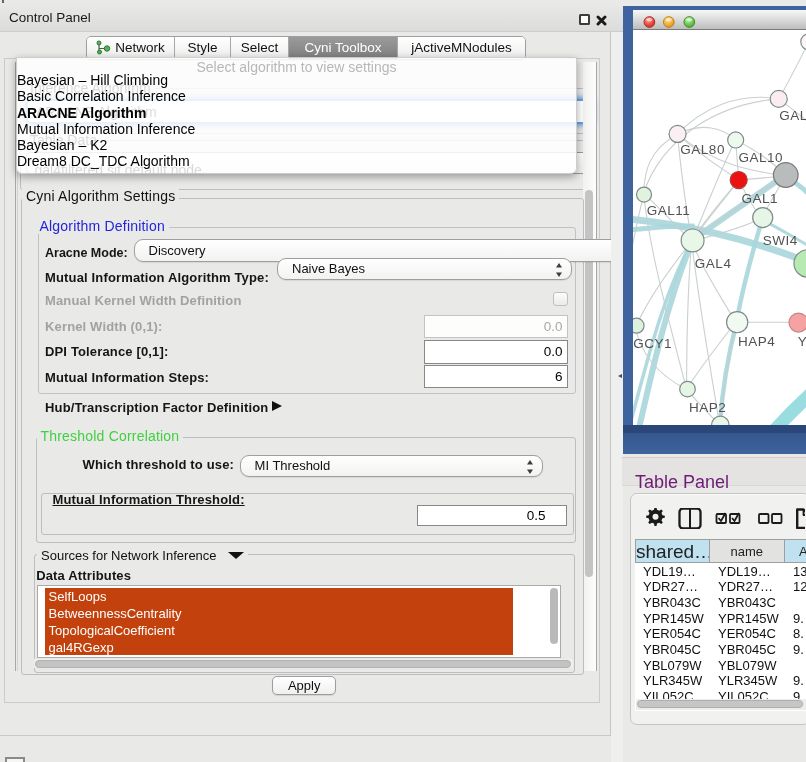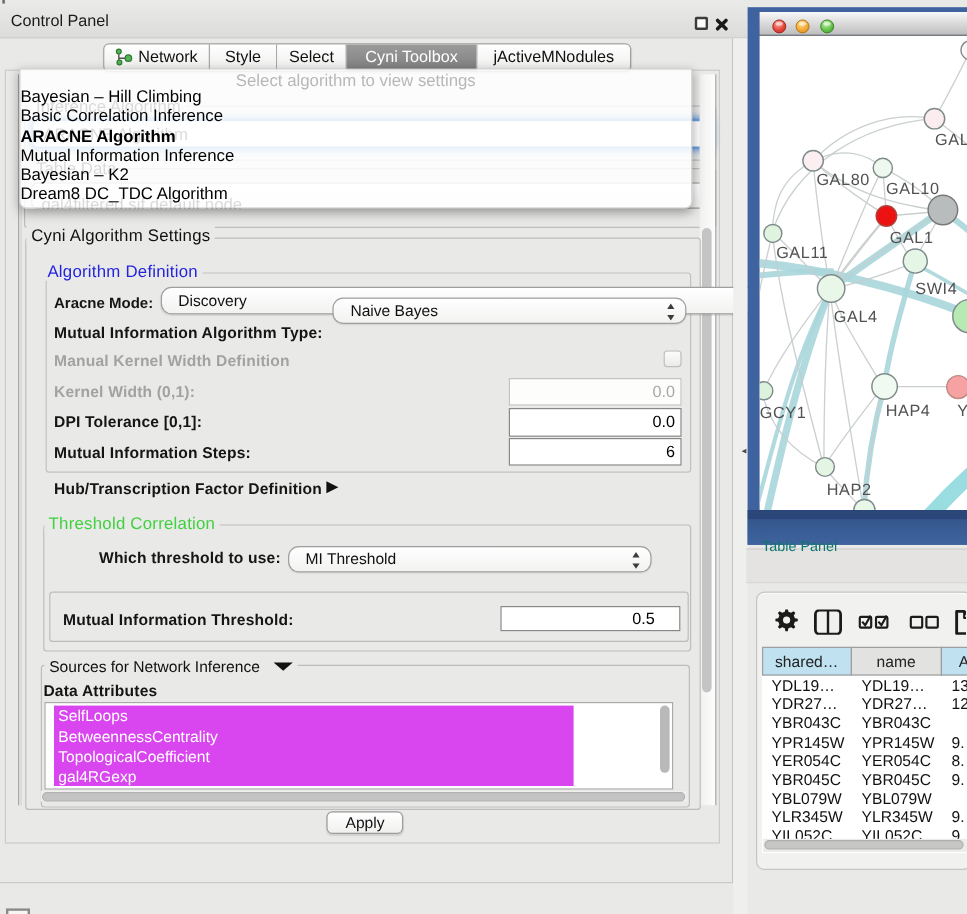--- a/index.html
+++ b/index.html
@@ -58,21 +58,21 @@
 <div class="gbox" style="left:37.8px;top:226.7px;width:536.5px;height:165.8px;border-color:#c2c2c2;"></div>
 <div class="gtitle" style="left:35.5px;top:218px;color:#2424dd;">Algorithm Definition</div>
 
 <div class="lbl" style="left:45px;top:245.5px;font-size:12.5px;letter-spacing:0;">Aracne Mode:</div>
 <div class="combo" style="left:133.5px;top:239px;width:520px;height:23px;line-height:21px;">Discovery<svg class="carr" viewBox="0 0 8 16">
         <path d="M4,1 L7,5.5 L1,5.5 Z" fill="#3c3c3c"></path>
         <path d="M4,15 L7,10.5 L1,10.5 Z" fill="#3c3c3c"></path>
       </svg></div>
 
 <div class="lbl" style="left:45px;top:270px;">Mutual Information Algorithm Type:</div>
-<div class="combo" style="left:277px;top:248px;width:295px;">Naive Bayes<svg class="carr" viewBox="0 0 8 16">
+<div class="combo" style="left:277px;top:258px;width:295px;">Naive Bayes<svg class="carr" viewBox="0 0 8 16">
         <path d="M4,1 L7,5.5 L1,5.5 Z" fill="#3c3c3c"></path>
         <path d="M4,15 L7,10.5 L1,10.5 Z" fill="#3c3c3c"></path>
       </svg></div>
 
 <div class="dlbl" style="left:45px;top:292.5px;">Manual Kernel Width Definition</div>
 <div class="abs" style="left:553px;top:292px;width:15px;height:14px;border:1px solid #c0c0c0;border-radius:3px;background:linear-gradient(#fdfdfd,#ebebea);box-sizing:border-box;"></div>
 
 <div class="dlbl" style="left:45px;top:318.5px;">Kernel Width (0,1):</div>
 <div class="field" style="left:423.7px;top:315.3px;width:144.8px;height:23.2px;border-color:#c3c3c3;background:#fdfdfc;color:#a8a8a8;line-height:21px;padding-right:5px;">0.0</div>
 
@@ -89,29 +89,29 @@
 <div class="gtitle" style="left:36.5px;top:428px;color:#3fd13f;">Threshold Correlation</div>
 
 <div class="lbl" style="right:572px;top:456.5px;">Which threshold to use:</div>
 <div class="combo" style="left:239.6px;top:454.6px;width:303px;">MI Threshold<svg class="carr" viewBox="0 0 8 16">
         <path d="M4,1 L7,5.5 L1,5.5 Z" fill="#3c3c3c"></path>
         <path d="M4,15 L7,10.5 L1,10.5 Z" fill="#3c3c3c"></path>
       </svg></div>
 
 <div class="gbox" style="left:40.7px;top:493.1px;width:531.3px;height:40.2px;"></div>
 
-<div class="lbl" style="left:52.5px;top:509px;">Mutual Information Threshold:</div>
+<div class="lbl" style="left:52.5px;top:492px;text-decoration:underline;">Mutual Information Threshold:</div>
 <div class="field" style="left:417.4px;top:505px;width:149.2px;height:21px;line-height:19px;">0.5</div>
 
 <div class="gbox" style="left:34.4px;top:553.6px;width:538.6px;height:117.4px;"></div>
 <div class="gtitle" style="left:37px;top:548px;color:#111;font-size:13px;letter-spacing:0;">Sources for Network Inference <span style="display:inline-block;width:0;height:0;border-top:7.5px solid #111;border-left:8px solid transparent;border-right:8px solid transparent;vertical-align:1px;margin-left:8px;"></span></div>
 <div class="lbl" style="left:36.2px;top:568px;">Data Attributes</div>
 
 <div class="abs" style="left:37px;top:585px;width:523.5px;height:72.5px;background:#fff;border:1px solid #aaa;box-sizing:border-box;"></div>
-<div class="abs" style="left:45px;top:588px;width:433px;height:67px;background:#d946ef;overflow:hidden;">
+<div class="abs" style="left:45px;top:588px;width:468px;height:67px;background:#c2410c;overflow:hidden;">
  <div style="font-size:13px;color:#fff;height:17px;line-height:17px;padding-left:3.6px;">SelfLoops</div>
  <div style="font-size:13px;color:#fff;height:17px;line-height:17px;padding-left:3.6px;">BetweennessCentrality</div>
  <div style="font-size:13px;color:#fff;height:17px;line-height:17px;padding-left:3.6px;">TopologicalCoefficient</div>
  <div style="font-size:13px;color:#fff;height:17px;line-height:17px;padding-left:3.6px;">gal4RGexp</div>
 </div>
 <div class="abs" style="left:549.8px;top:588.4px;width:8.5px;height:55.3px;background:#b9b9b9;border-radius:4px;"></div>
 
 <div class="abs" style="left:34px;top:659px;width:539px;height:9px;background:#efefee;"></div>
 <div class="abs" style="left:35px;top:660px;width:536px;height:7.5px;background:#c3c3c3;border-radius:4px;border:1px solid #b2b2b2;box-sizing:border-box;"></div>
 
@@ -243,21 +243,21 @@
   <text x="712.5" y="268" text-anchor="middle">GAL4</text>
   <text x="652" y="348" text-anchor="middle">GCY1</text>
   <text x="756" y="346" text-anchor="middle">HAP4</text>
   <text x="797" y="346">YJ</text>
   <text x="707" y="412" text-anchor="middle">HAP2</text>
  </g>
 </svg>
 </div>
 
 <div class="abs" style="left:621.8px;top:456.9px;width:184.2px;height:28.9px;background:#e4e3e2;border-top:1px solid #cfcfce;border-bottom:1px solid #d8d8d7;box-sizing:border-box;"></div>
-<div class="abs" style="left:635px;top:448px;font-size:12px;color:#0f766e;">Table Panel</div>
+<div class="abs" style="left:635px;top:472px;font-size:18px;color:#701a75;">Table Panel</div>
 
 <div class="abs" style="left:630.4px;top:492.7px;width:180px;height:232px;background:#f1f1f0;border:1px solid #c5c5c4;border-radius:7px;box-sizing:border-box;box-shadow:inset 0 1px 0 #fafafa;"></div>
 
 <svg class="abs" style="left:645px;top:508px;" width="160" height="21" viewBox="0 0 160 21">
  <g fill="#1b1b1b">
   <path d="M9.5,2 L11.5,2 L12,4.4 L14.2,5.3 L16.3,4 L17.8,5.5 L16.5,7.6 L17.4,9.8 L19.8,10.3 L19.8,12.3 L17.4,12.8 L16.5,15 L17.8,17.1 L16.3,18.6 L14.2,17.3 L12,18.2 L11.5,20.6 L9.5,20.6 L9,18.2 L6.8,17.3 L4.7,18.6 L3.2,17.1 L4.5,15 L3.6,12.8 L1.2,12.3 L1.2,10.3 L3.6,9.8 L4.5,7.6 L3.2,5.5 L4.7,4 L6.8,5.3 L9,4.4 Z" transform="translate(0,-2.6)"></path>
   <circle cx="10.5" cy="8.7" r="3" fill="#f1f1f0"></circle>
  </g>
  <rect x="34.5" y="0.5" width="21" height="20" rx="3.5" fill="none" stroke="#1b1b1b" stroke-width="2.3"></rect>
  <line x1="45" y1="1" x2="45" y2="20" stroke="#1b1b1b" stroke-width="2"></line>
@@ -269,21 +269,21 @@
   <rect x="114" y="6" width="9.5" height="9" rx="1"></rect>
   <rect x="127" y="6" width="9.5" height="9" rx="1"></rect>
  </g>
  <g stroke="#1b1b1b" stroke-width="2.4" fill="none" stroke-linejoin="round">
   <path d="M152.2,1.5 L158.5,1.5 L164,7 L164,20 L152.2,20 Z"></path>
   <path d="M158.5,1.5 L158.5,7 L164,7" stroke-width="1.8"></path>
  </g>
 </svg>
 
 <div class="abs" style="left:635px;top:538.8px;width:171px;height:172px;background:#fff;"></div>
-<div class="abs" style="left:635px;top:538.8px;width:74.5px;height:24.7px;background:#bfe1f0;border:1px solid #9e9e9e;box-sizing:border-box;text-align:center;font-size:13px;line-height:23px;color:#222;">shared…</div>
+<div class="abs" style="left:635px;top:538.8px;width:74.5px;height:24.7px;background:#bfe1f0;border:1px solid #9e9e9e;box-sizing:border-box;text-align:center;font-size:19px;line-height:23px;color:#222;">shared…</div>
 <div class="abs" style="left:708.5px;top:538.8px;width:76.5px;height:24.7px;background:#e2e2e1;border:1px solid #9e9e9e;box-sizing:border-box;text-align:center;font-size:13px;line-height:23px;color:#222;">name</div>
 <div class="abs" style="left:784px;top:538.8px;width:22px;height:24.7px;background:#bfe1f0;border:1px solid #9e9e9e;border-right:none;box-sizing:border-box;font-size:13px;line-height:23px;color:#222;padding-left:14px;">A</div>
 <div class="trow" style="left:643px;top:563.5px;">YDL19…</div>
     <div class="trow" style="left:718px;top:563.5px;">YDL19…</div>
     <div class="trow" style="left:793px;top:563.5px;">13.</div>
 <div class="trow" style="left:643px;top:579.2px;">YDR27…</div>
     <div class="trow" style="left:718px;top:579.2px;">YDR27…</div>
     <div class="trow" style="left:793px;top:579.2px;">12.</div>
 <div class="trow" style="left:643px;top:594.9px;">YBR043C</div>
     <div class="trow" style="left:718px;top:594.9px;">YBR043C</div>

